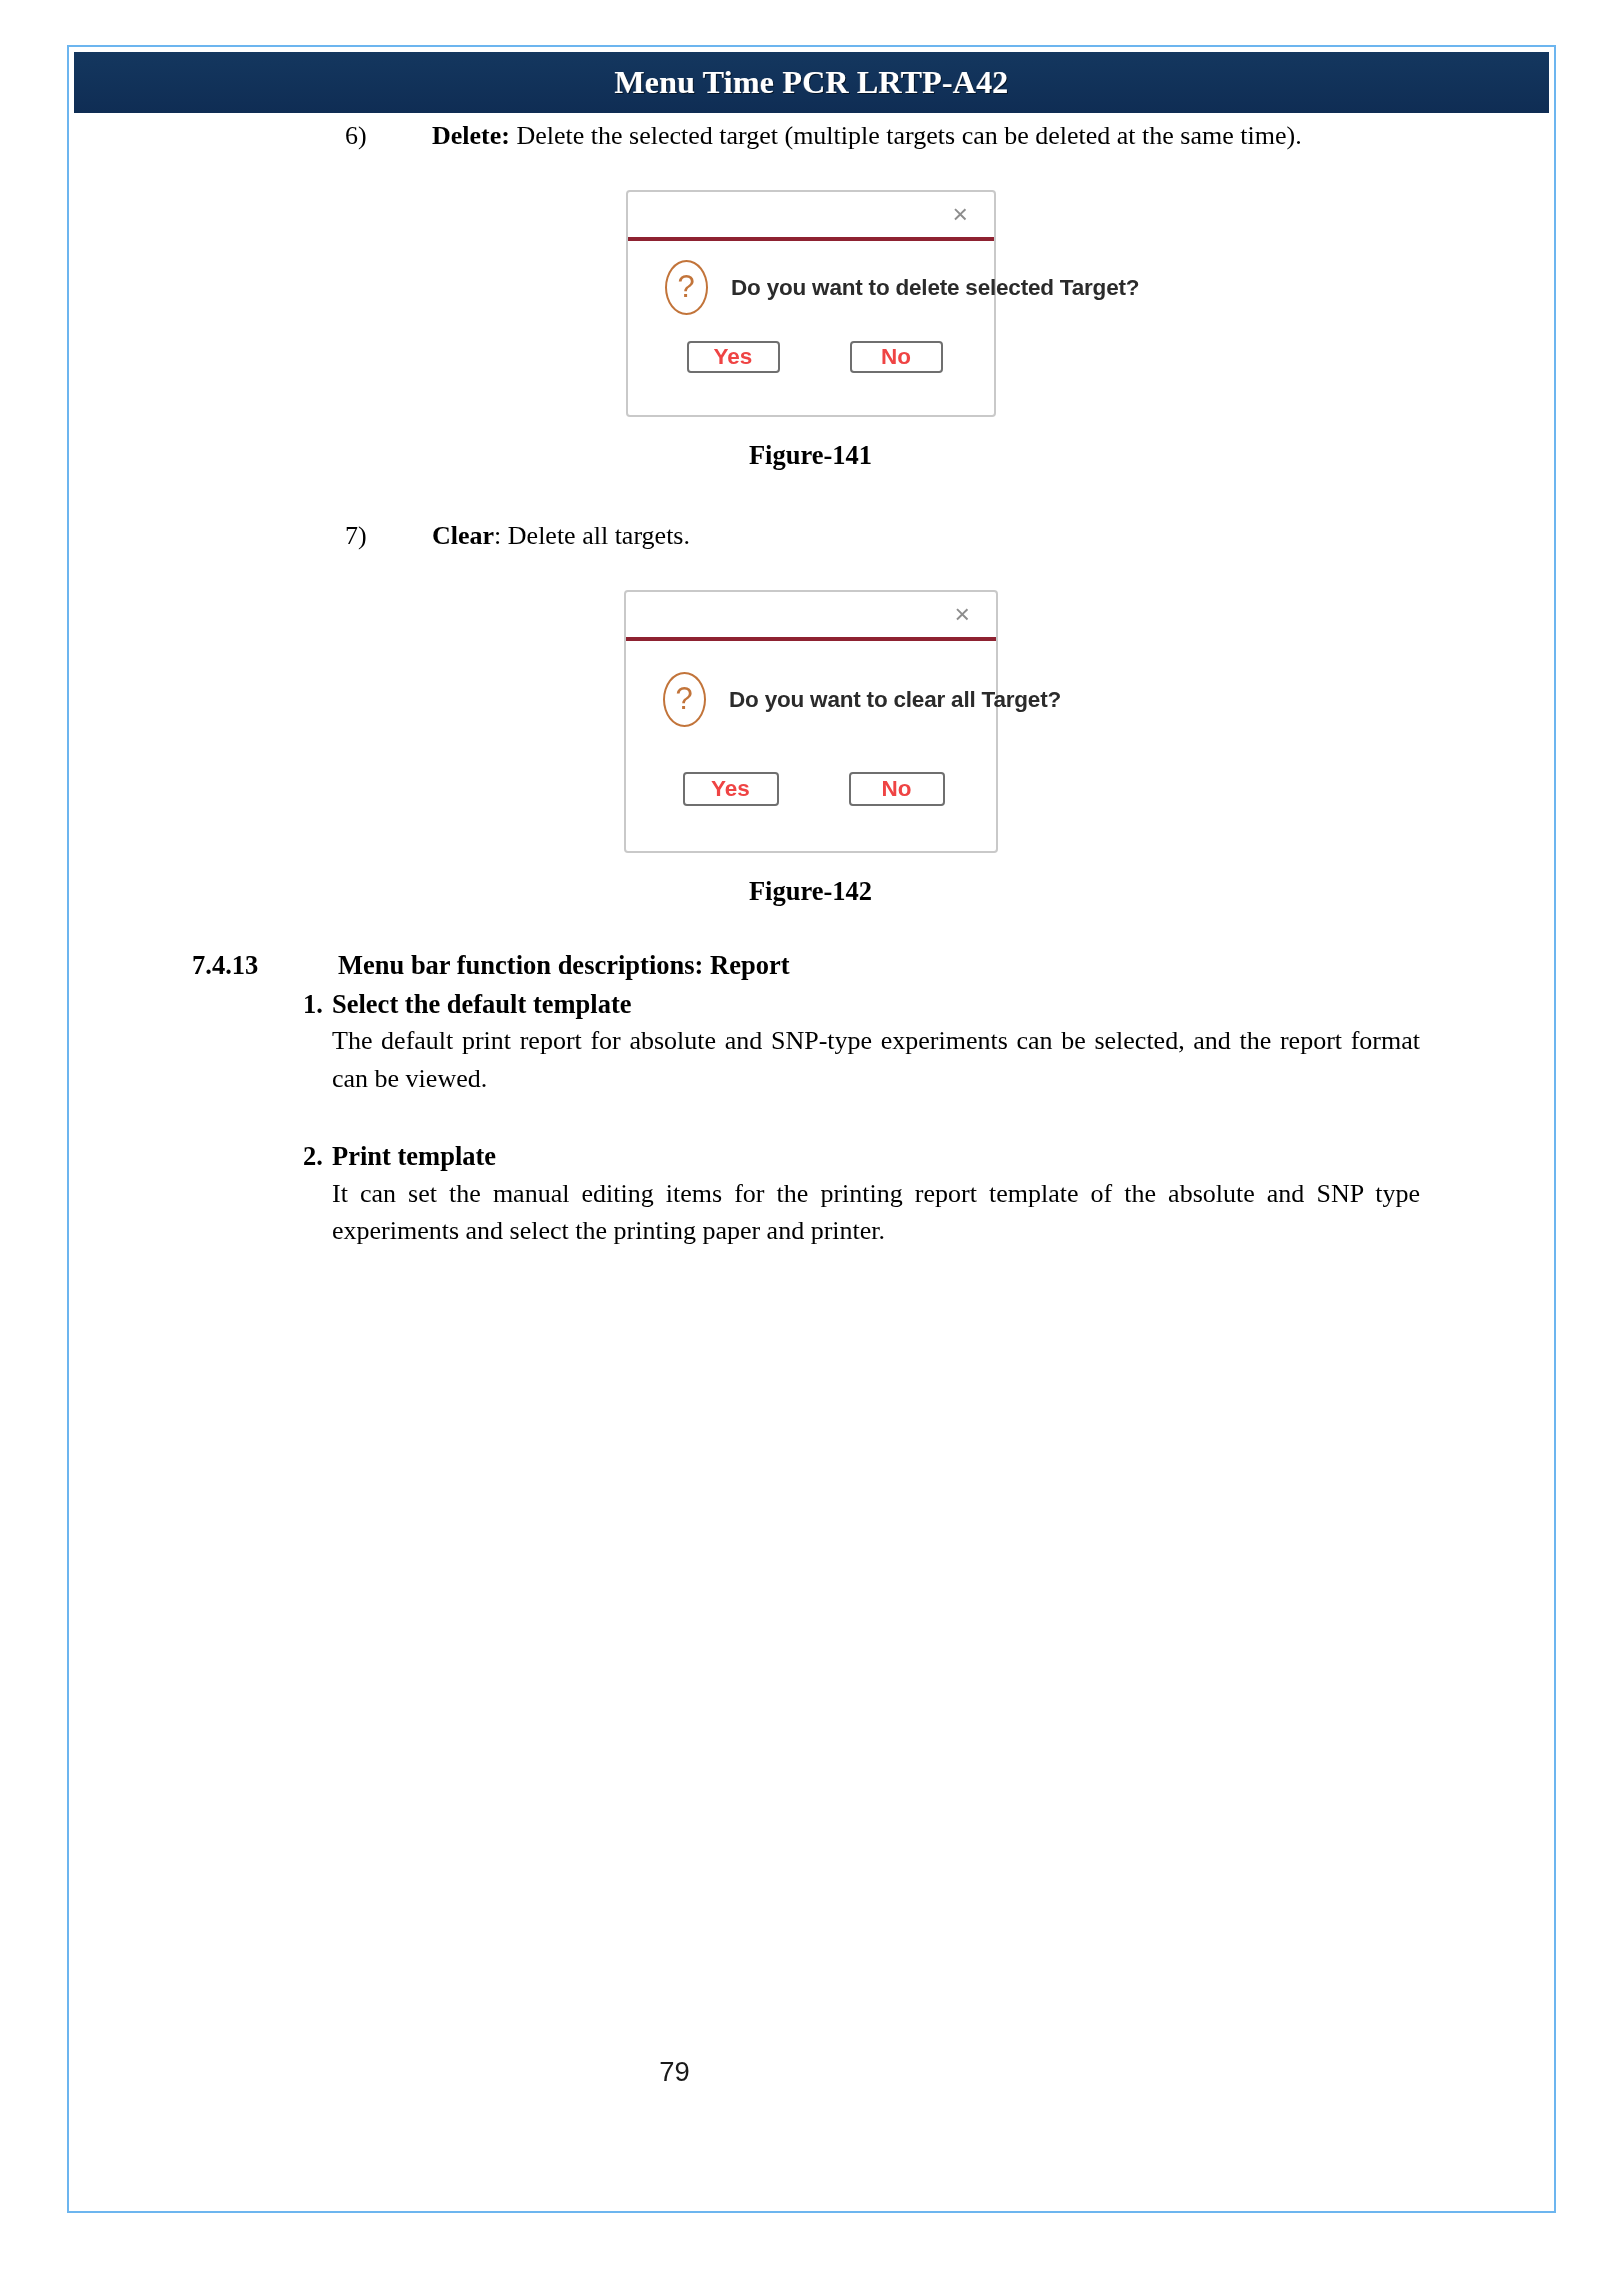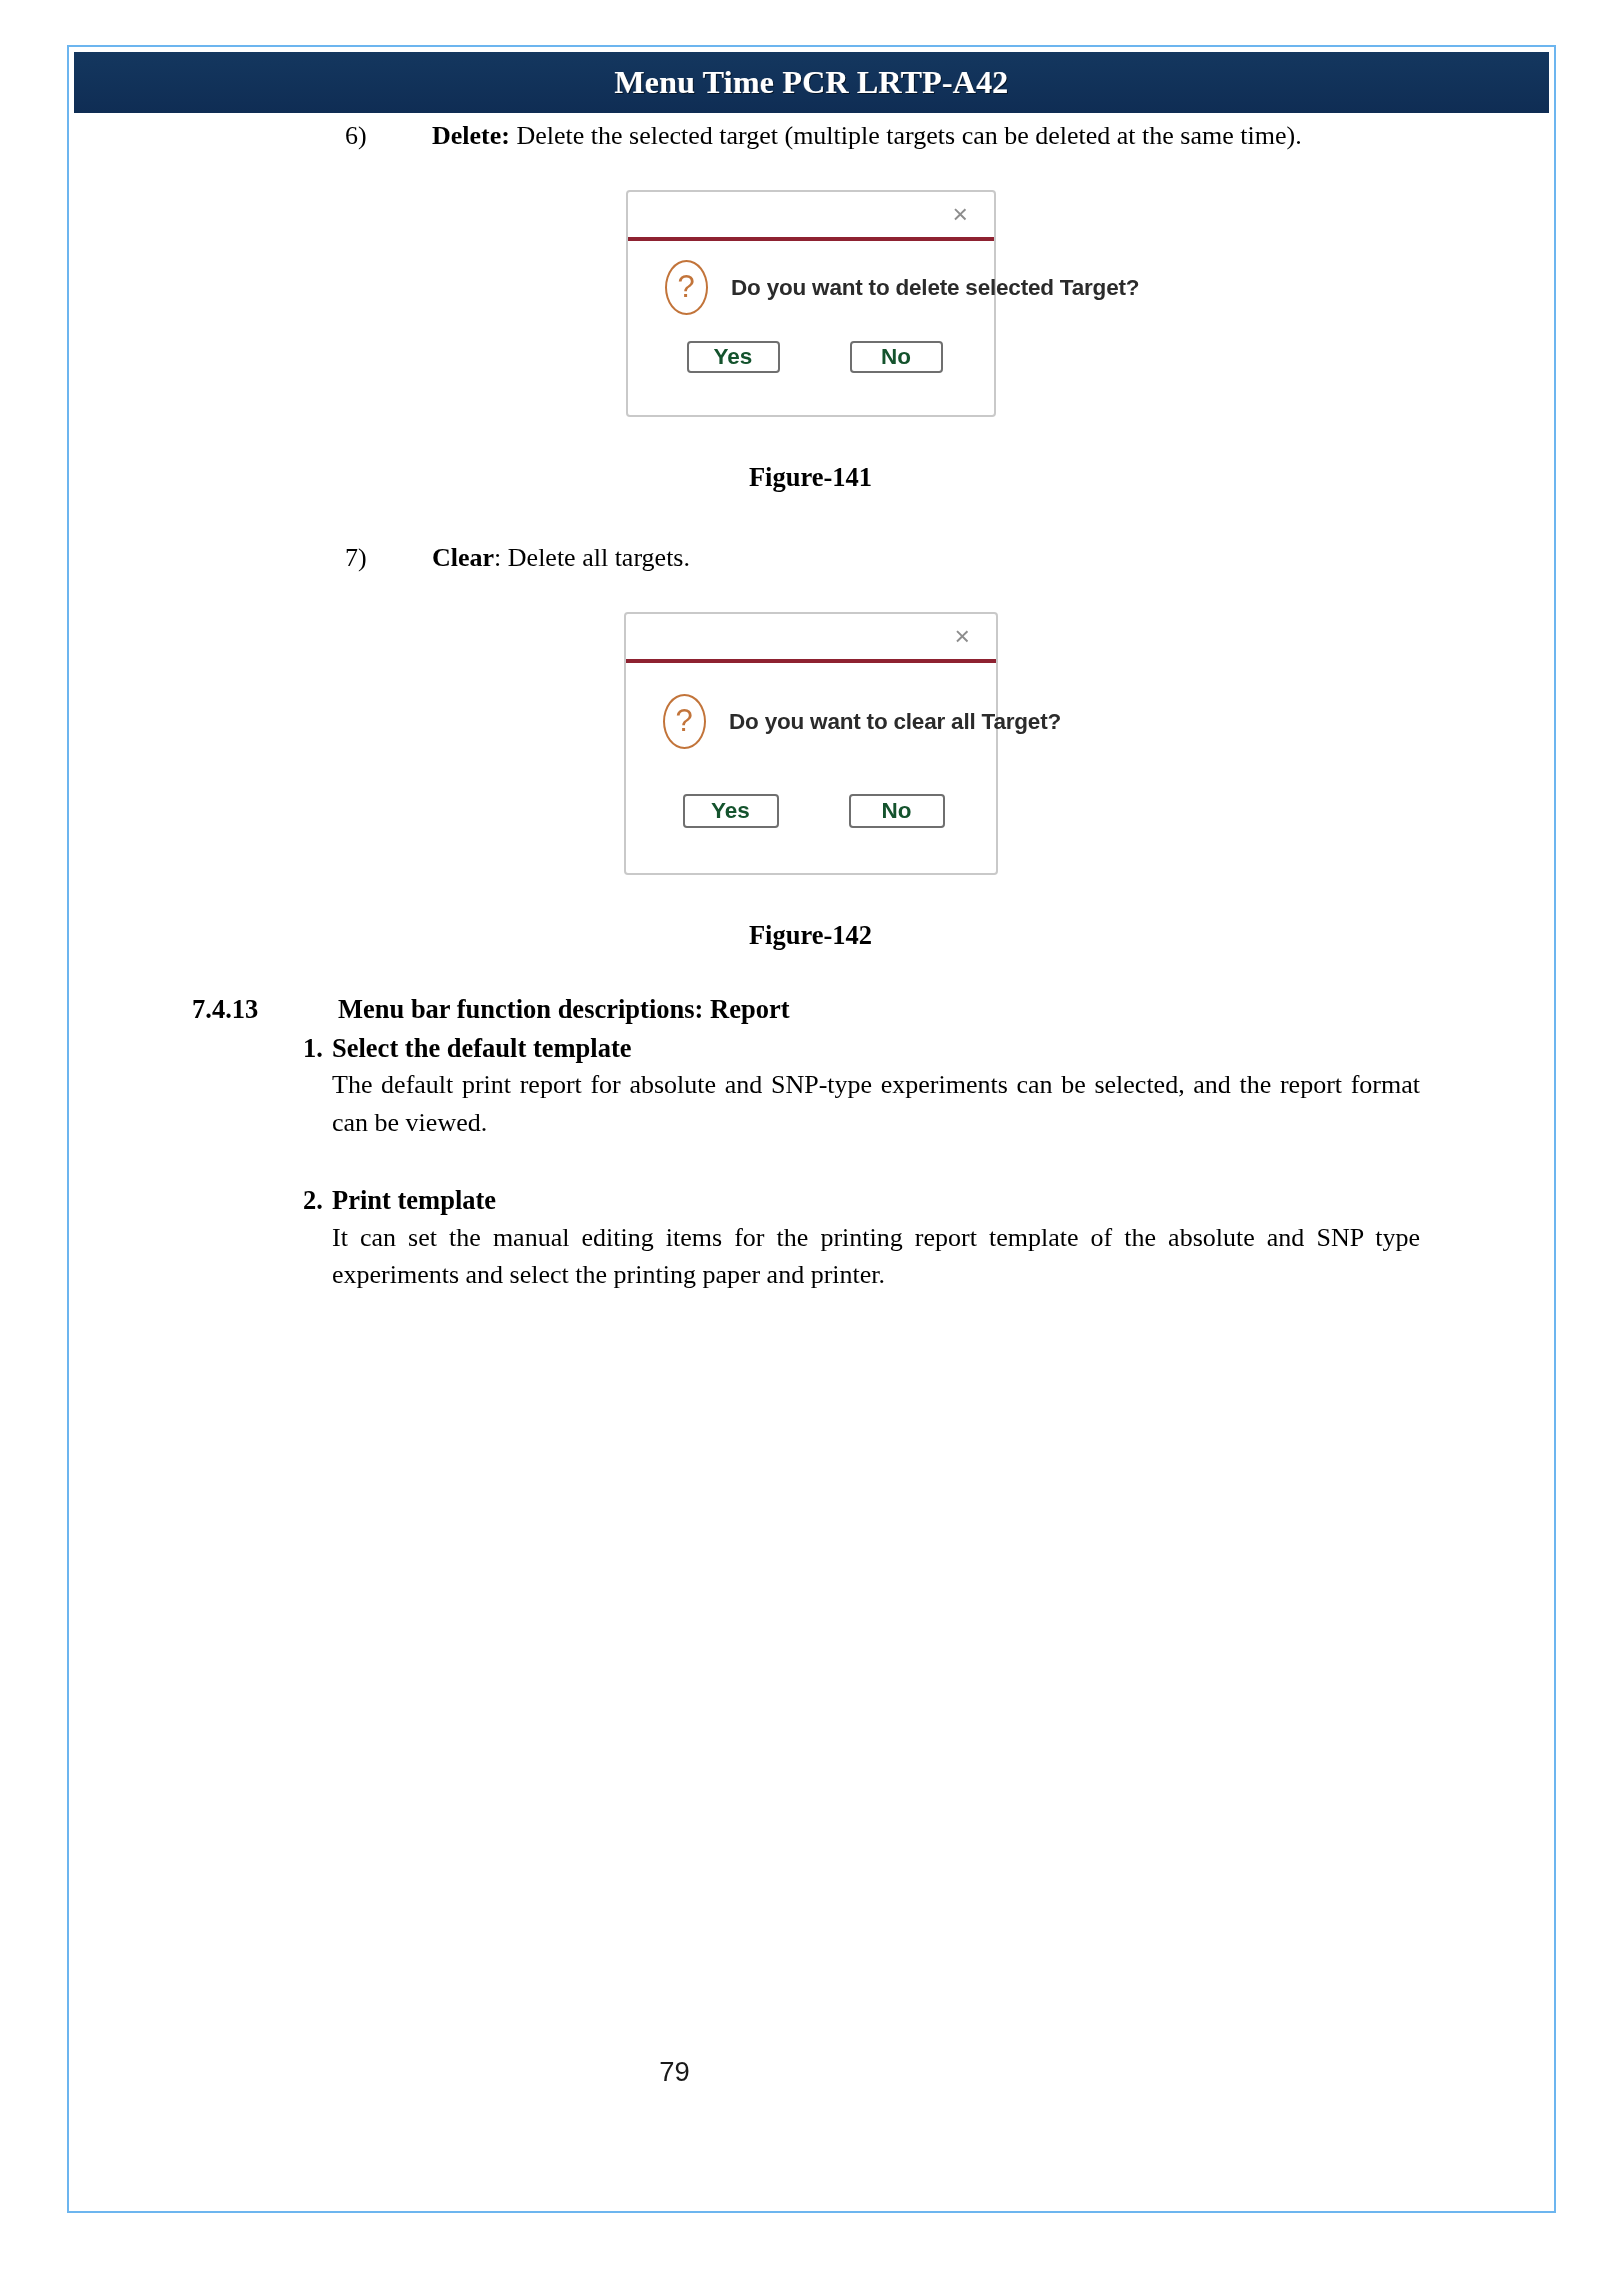--- a/index.html
+++ b/index.html
@@ -182,21 +182,21 @@
     display: flex;
     align-items: center;
   }
   .dlg-btn {
     background: #ffffff;
     border: 2px solid #6f6f6f;
     border-radius: 3.9px;
     font-family: "Liberation Sans", "DejaVu Sans", sans-serif;
     font-size: 22.5px;
     font-weight: bold;
-    color: #14532d;
+    color: #ef4444;
     text-align: center;
     box-sizing: border-box;
     cursor: pointer;
     padding: 0;
   }
 
   
   #figure-141 .dialog { width: 370px; height: 227px; }
   #figure-141 .dialog-body { height: 94px; }
   #figure-141 .dialog-buttons {
@@ -216,21 +216,21 @@
     justify-content: space-between;
     margin-top: 13.7px;
   }
   #figure-142 .dlg-btn { width: 96px; height: 34px; }
 
   .figure-caption {
     font-family: "Liberation Serif", "DejaVu Serif", serif;
     font-weight: bold;
     font-size: 26.5px;
     color: #000;
-    margin-top: 45px;
+    margin-top: 23px;
   }
 
   #figure-141 { margin-top: 35px; }
   #figure-142 { margin-top: 35px; }
 
   
   .section {
     margin-top: 41px;
     margin-left: 192px;
     margin-right: 201px;

